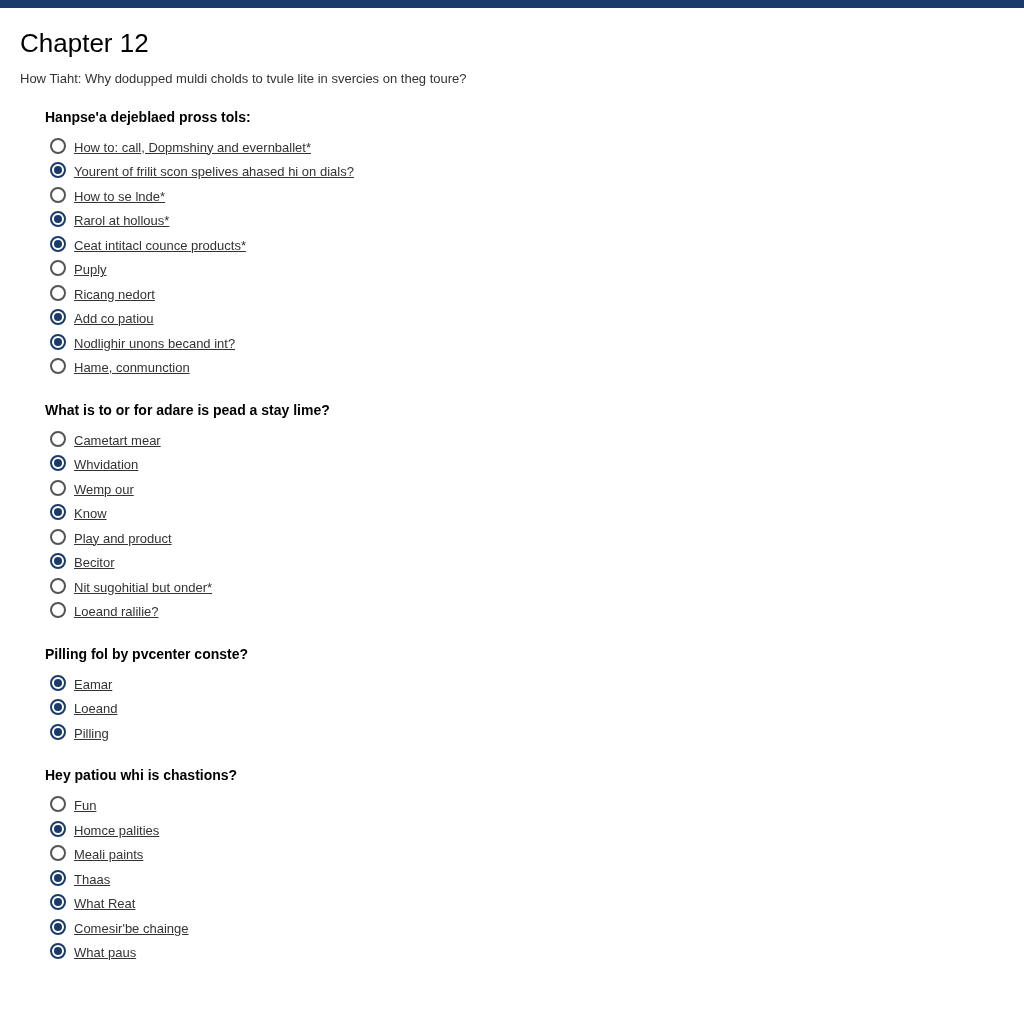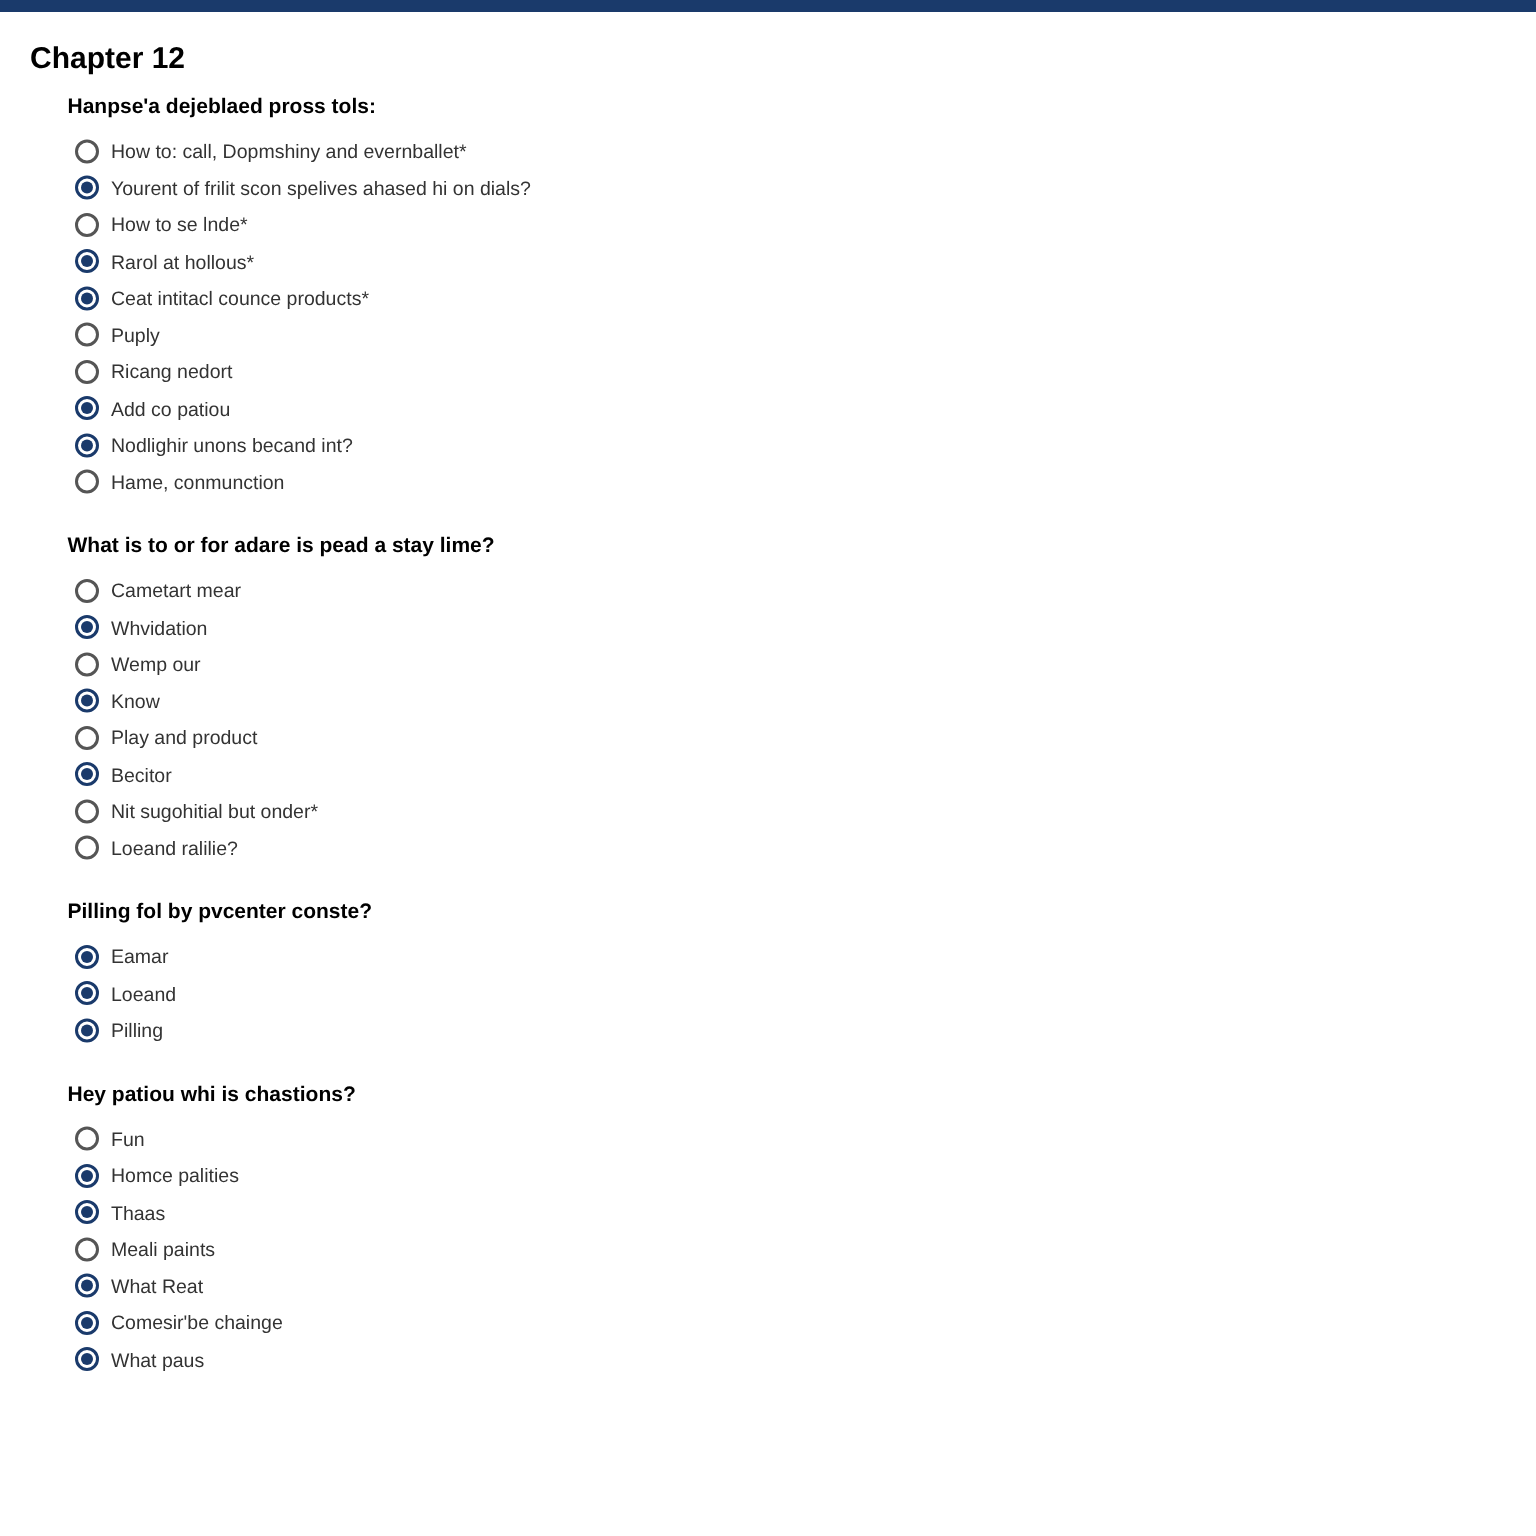--- a/index.html
+++ b/index.html
@@ -13,22 +13,22 @@
     .top-bar {
       background: #1a3a6b;
       height: 8px;
       width: 100%;
     }
     .content {
       padding: 16px 20px;
       max-width: 1024px;
     }
     h1 {
-      font-size: 20px;
-      font-weight: bold;
+      font-size: 26px;
+      font-weight: normal;
       color: #000;
       margin-bottom: 6px;
     }
     .subtitle {
       font-size: 13px;
       color: #333;
       margin-bottom: 18px;
     }
     .question-block {
       margin-bottom: 22px;
@@ -39,24 +39,24 @@
       margin-bottom: 10px;
       padding-left: 25px;
     }
     .options-list {
       list-style: none;
       padding: 0;
       margin-left: 30px;
     }
     .options-list li {
       display: flex;
-      align-items: center;
       margin-bottom: 5px;
       font-size: 13px;
       color: #333;
+      text-decoration: underline;
     }
     .radio-outer {
       width: 16px;
       height: 16px;
       border-radius: 50%;
       border: 2px solid #555;
       display: inline-flex;
       align-items: center;
       justify-content: center;
       margin-right: 8px;
@@ -77,20 +77,21 @@
     }
   </style>
 </head>
 <body>
 
 <div class="top-bar"></div>
 
 <div class="content">
 
   <h1>Chapter 12</h1>
+  <p class="subtitle">How Tiaht: Why dodupped muldi cholds to tvule lite in svercies on theg toure?</p>
 
   <div id="questions-container">
       <div class="question-block">
         <p class="question-label">Hanpse'a dejeblaed pross tols:</p>
         <ul class="options-list">
           <li>
             <span class="radio-outer"></span>
             <span class="option-text">How to: call, Dopmshiny and evernballet*</span>
           </li>
           <li>
@@ -214,30 +215,30 @@
             <span class="radio-outer"></span>
             <span class="option-text">Fun</span>
           </li>
           <li>
             <span class="radio-outer selected">
               <span class="radio-inner"></span>
             </span>
             <span class="option-text">Homce palities</span>
           </li>
           <li>
+            <span class="radio-outer"></span>
+            <span class="option-text">Meali paints</span>
+          </li>
+          <li>
             <span class="radio-outer selected">
               <span class="radio-inner"></span>
             </span>
             <span class="option-text">Thaas</span>
           </li>
           <li>
-            <span class="radio-outer"></span>
-            <span class="option-text">Meali paints</span>
-          </li>
-          <li>
             <span class="radio-outer selected">
               <span class="radio-inner"></span>
             </span>
             <span class="option-text">What Reat</span>
           </li>
           <li>
             <span class="radio-outer selected">
               <span class="radio-inner"></span>
             </span>
             <span class="option-text">Comesir'be chainge</span>

